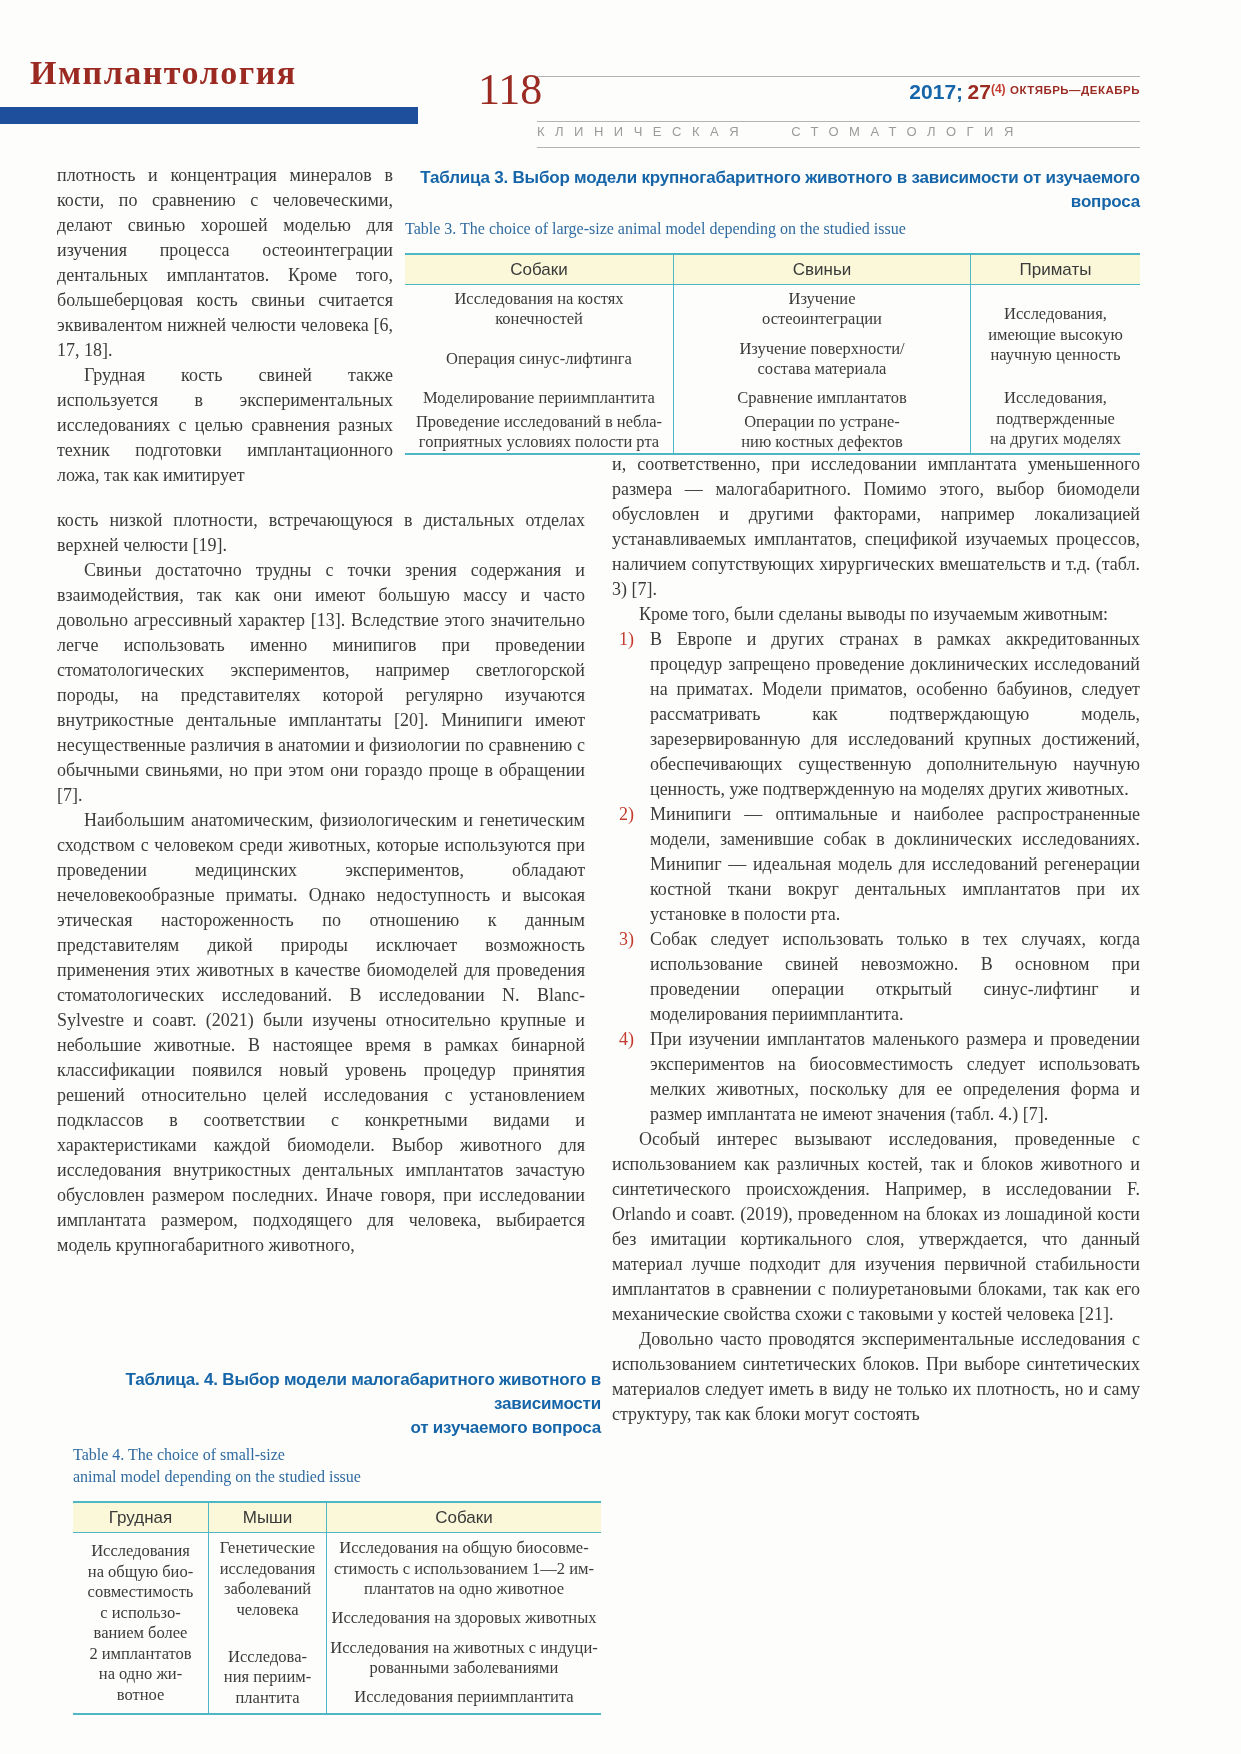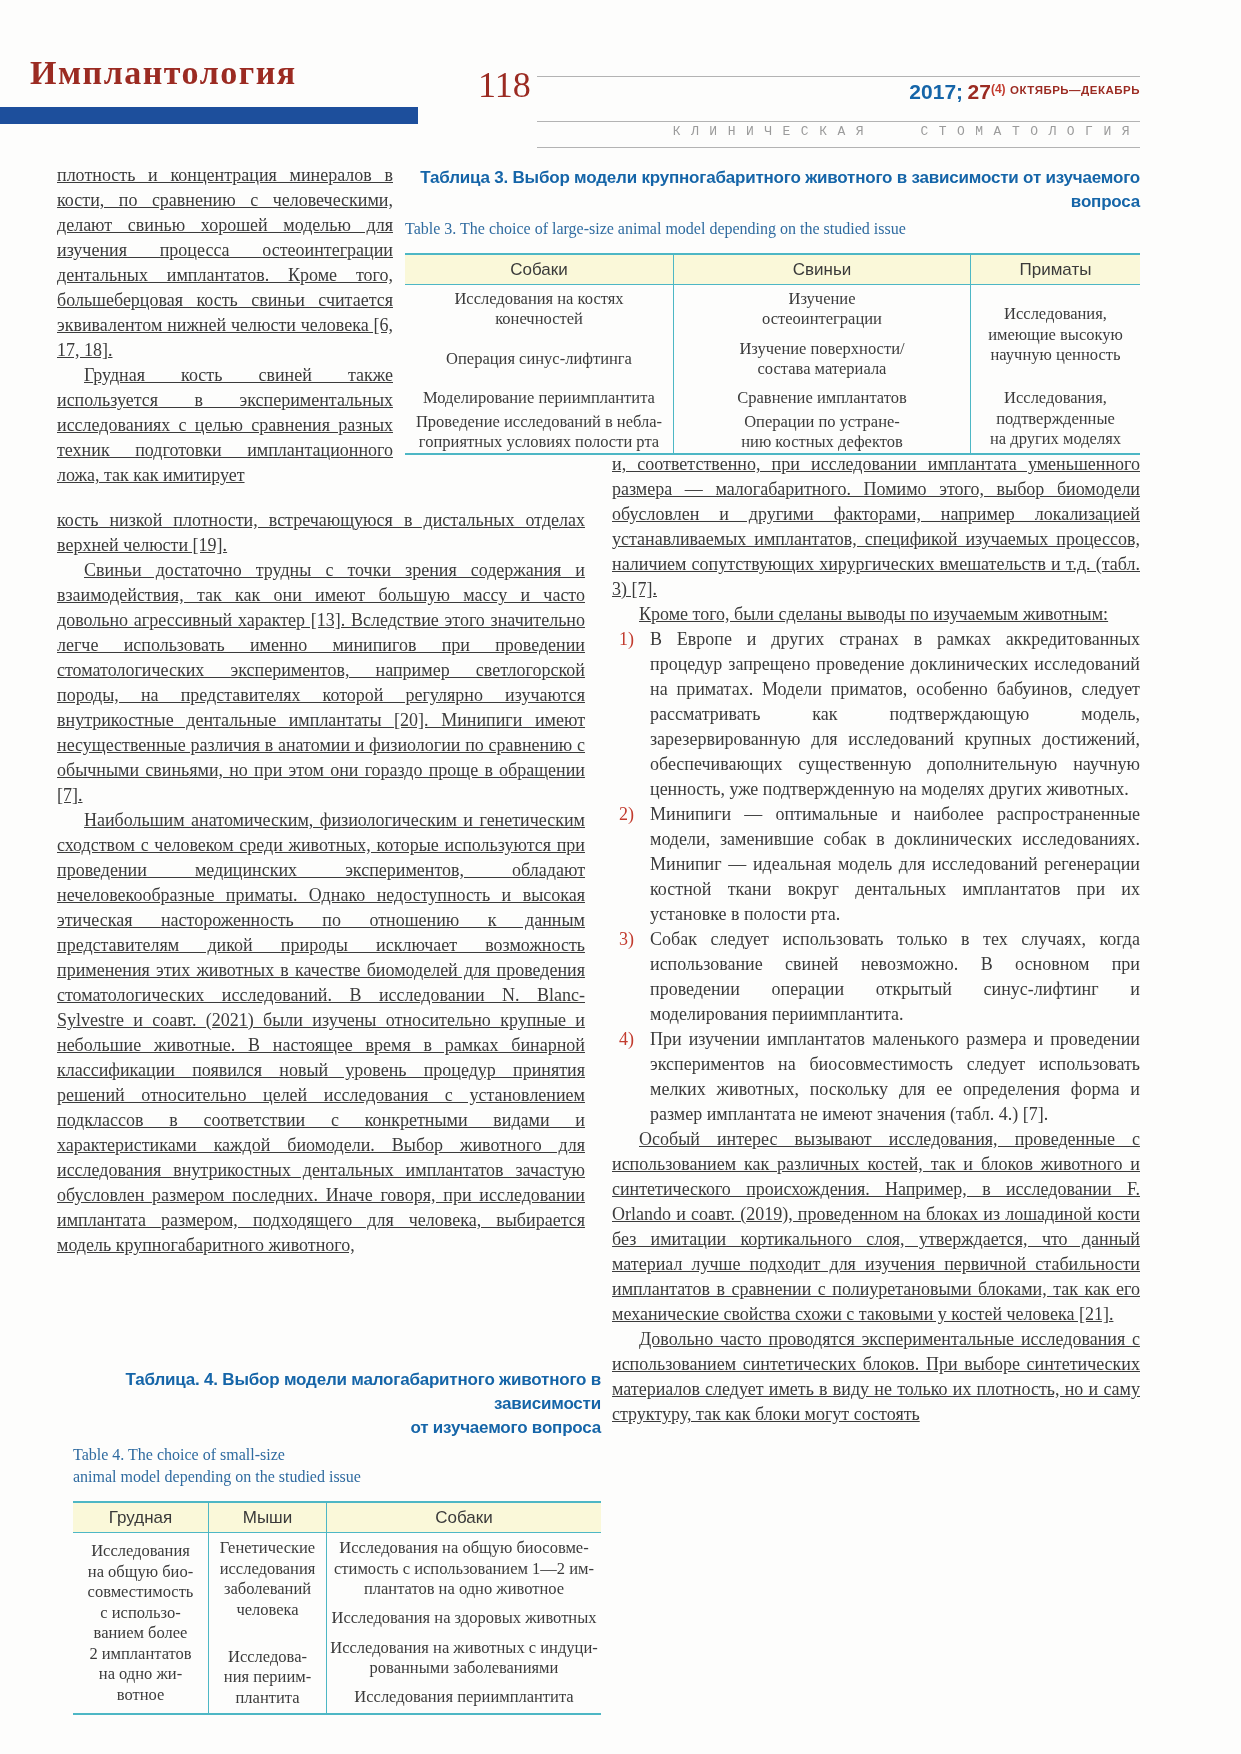--- a/index.html
+++ b/index.html
@@ -6,32 +6,32 @@
     --maroon:#9b2b22; --blue:#1565a8; --bar-blue:#1d4f9c; --teal:#4db7c5;
     --cream:#faf8d9; --red:#c23b2e; --rule-gray:#b3b3b3; --strip-gray:#9b9b9b; --text:#3b3b3b;
   }
   html,body{margin:0;padding:0;background:#fff;}
   .page{position:relative;width:1241px;height:1754px;background:#fdfdfc;overflow:hidden;
         font-family:"Liberation Serif", serif;color:var(--text);}
   .abs{position:absolute;}
   
   .sec-title{left:30px;top:54px;font-size:34px;font-weight:bold;letter-spacing:1.5px;color:var(--maroon);}
   .blue-bar{left:0;top:107px;width:418px;height:17px;background:var(--bar-blue);}
-  .pageno{left:478px;top:64px;font-size:36px;color:var(--maroon);}
+  .pageno{left:478px;top:64px;font-size:44px;color:var(--maroon);}
   .rule{height:1px;background:var(--rule-gray);left:537px;width:603px;}
   .issue{top:80px;right:101px;text-align:right;font-family:"Liberation Sans",sans-serif;font-weight:bold;white-space:nowrap;}
   .issue .yr{color:var(--blue);font-size:21px;}
   .issue .vol{color:var(--maroon);font-size:21px;}
   .issue .num{color:var(--red);font-size:12px;vertical-align:6px;}
   .issue .mon{color:var(--maroon);font-size:11.5px;letter-spacing:0.5px;vertical-align:5px;}
-  .strip{left:537px;top:124px;width:603px;text-align:right;font-family:Liberation Mono, monospace;
+  .strip{left:537px;top:124px;width:603px;text-align:left;font-family:Liberation Sans, sans-serif;
          font-size:13px;color:var(--strip-gray);letter-spacing:10.5px;word-spacing:28px;white-space:nowrap;}
   
   .col{font-size:18px;line-height:25px;text-align:justify;hyphens:auto;}
-  .col p{margin:0;text-decoration:underline;}
+  .col p{margin:0;}
   .ind{text-indent:27px;}
   .narrow{left:57px;top:163px;width:336px;}
   .leftwide{left:57px;top:508px;width:528px;}
   .rightcol{left:612px;top:452px;width:528px;}
   .li{position:relative;padding-left:38px;}
   .li .n{position:absolute;left:7px;top:0;color:var(--red);}
   
   .tbl-title{font-family:"Liberation Sans",sans-serif;font-weight:bold;font-size:17px;line-height:24px;
              color:var(--blue);white-space:pre-line;letter-spacing:-0.2px;text-align:right;}
   .tbl-sub{font-size:16px;line-height:22px;color:#2f6ba0;white-space:pre-line;margin-top:4px;}

